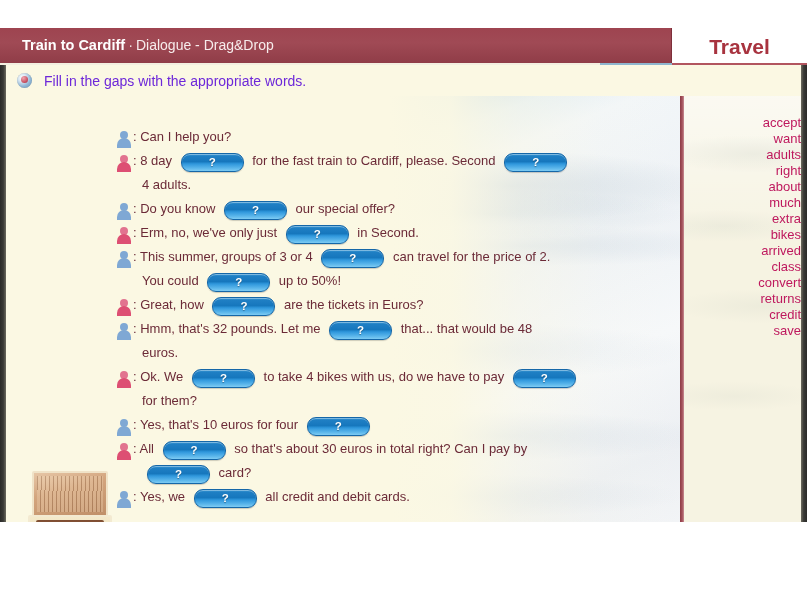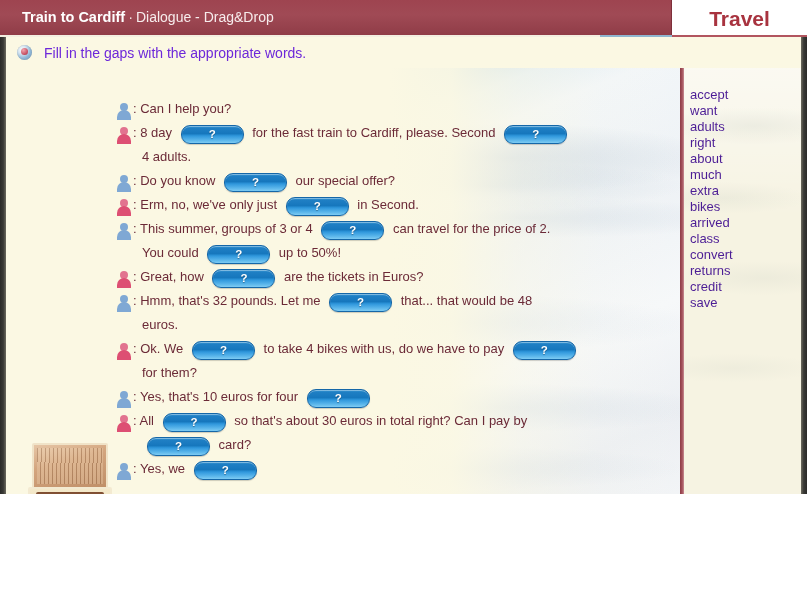--- a/index.html
+++ b/index.html
@@ -6,20 +6,21 @@
   html, body {
     margin: 0; padding: 0;
     background: #ffffff;
     font-family: "Liberation Sans", sans-serif;
   }
   #app {
     position: relative;
     width: 807px; height: 494px;
     overflow: hidden;
     background: #ffffff;
+    margin-top: 28px;
   }
 
   
   .header-bar {
     position: absolute; left: 0; top: 0;
     width: 672px; height: 37px;
     background: linear-gradient(to bottom, #9e4450 0%, #a04a55 40%, #8e3b46 100%);
     border-right: 1px solid #7e2f3a;
   }
   .header-bar:after {
@@ -203,24 +204,25 @@
       radial-gradient(ellipse 120px 22px at 40px 130px, rgba(175,185,175,0.14) 0%, rgba(175,185,175,0) 72%),
       radial-gradient(ellipse 130px 24px at 80px 210px, rgba(175,185,175,0.13) 0%, rgba(175,185,175,0) 72%),
       radial-gradient(ellipse 120px 20px at 50px 300px, rgba(175,185,175,0.11) 0%, rgba(175,185,175,0) 72%),
       linear-gradient(to bottom, rgba(255,255,255,0.55) 0%, rgba(255,255,255,0) 30%);
   }
   .wordbank-list {
     position: relative;
     padding: 19px 0 0 6px;
   }
   .word {
-    font-size: 13px; color: #4c1d95;
+    font-size: 13px; color: #be185d;
     line-height: 16px;
     cursor: pointer;
     white-space: nowrap;
+    text-align: right;
   }
 
   
   .art { position: absolute; pointer-events: none; }
 
   
   .open-case {
     left: 12px; top: 375px; width: 105px; height: 100px;
   }
   .open-case .lid {
@@ -573,20 +575,21 @@
           </span>
         </div>
         <div class="line">
           <span class="avatar clerk">
             <span class="head"></span>
             <span class="body"></span>
           </span>
           <span class="ltext">
             <span class="txt">: Yes, we </span>
             <span class="gap">?</span>
+            <span class="txt"> all credit and debit cards.</span>
           </span>
         </div>
       </div>
   </div>
 
   <div class="bank-divider"></div>
   <div class="wordbank">
     <div class="wordbank-list" id="wordbank">
         <div class="word">accept</div>
         <div class="word">want</div>

